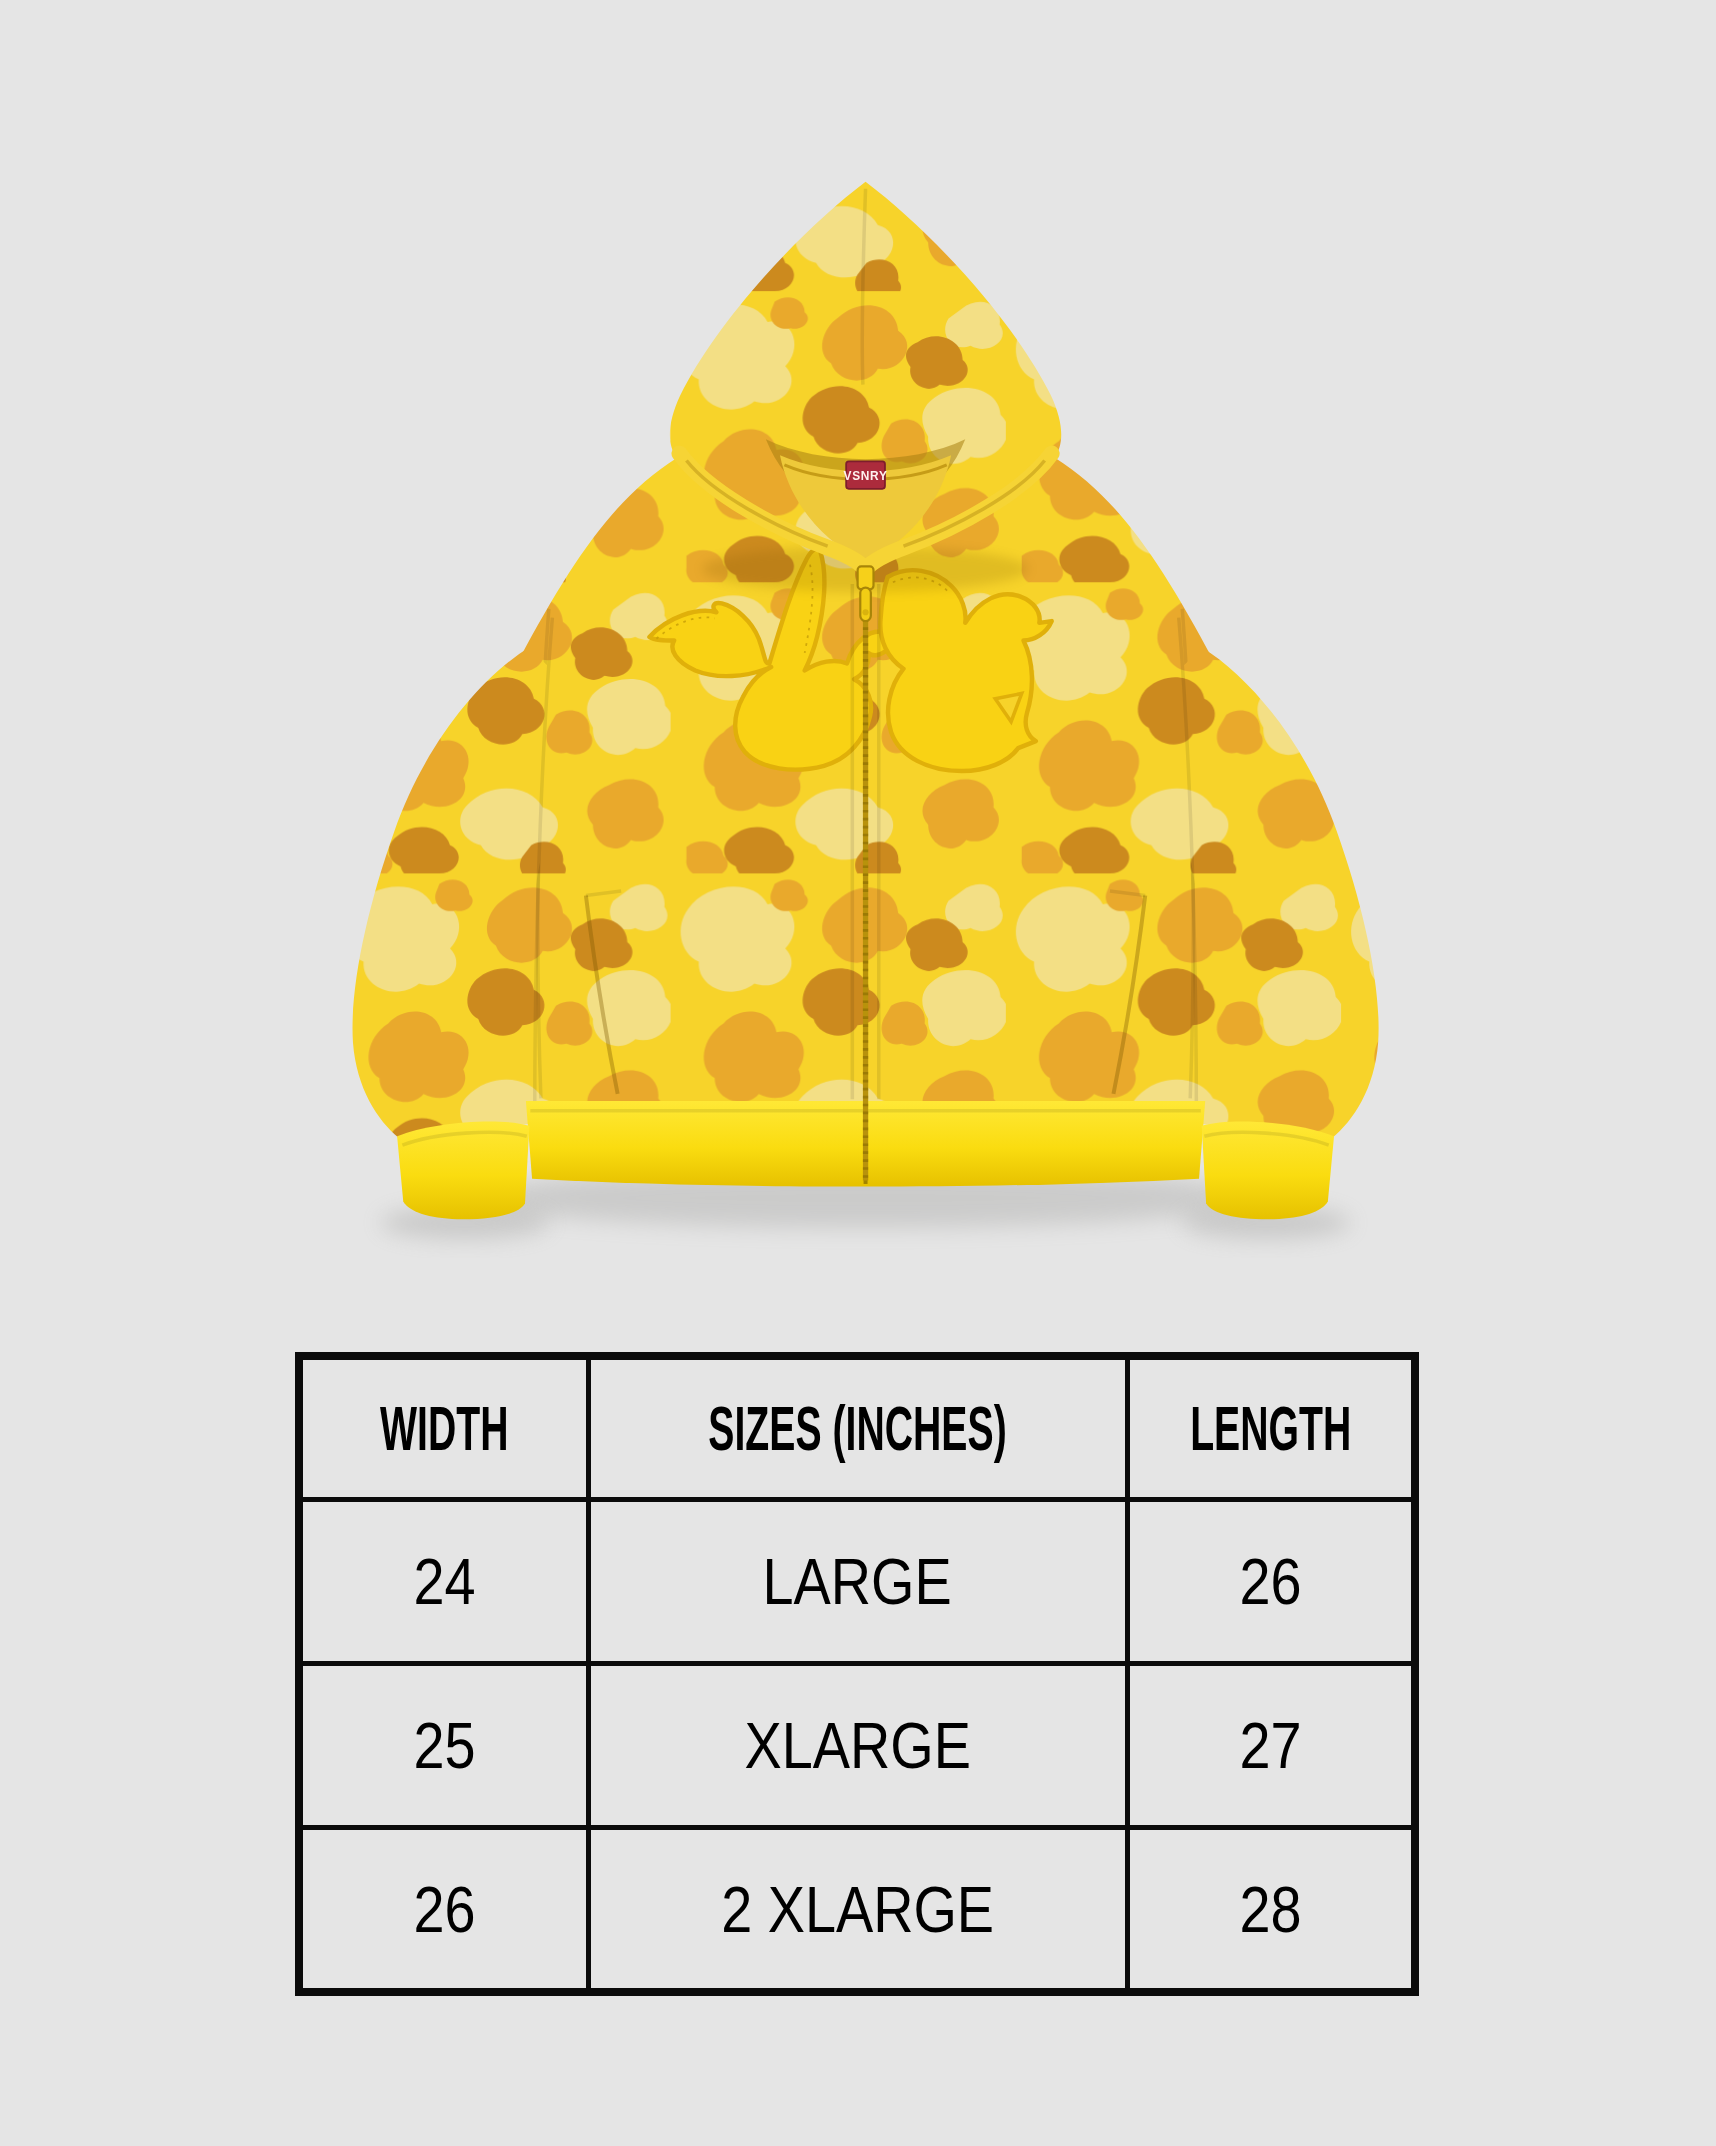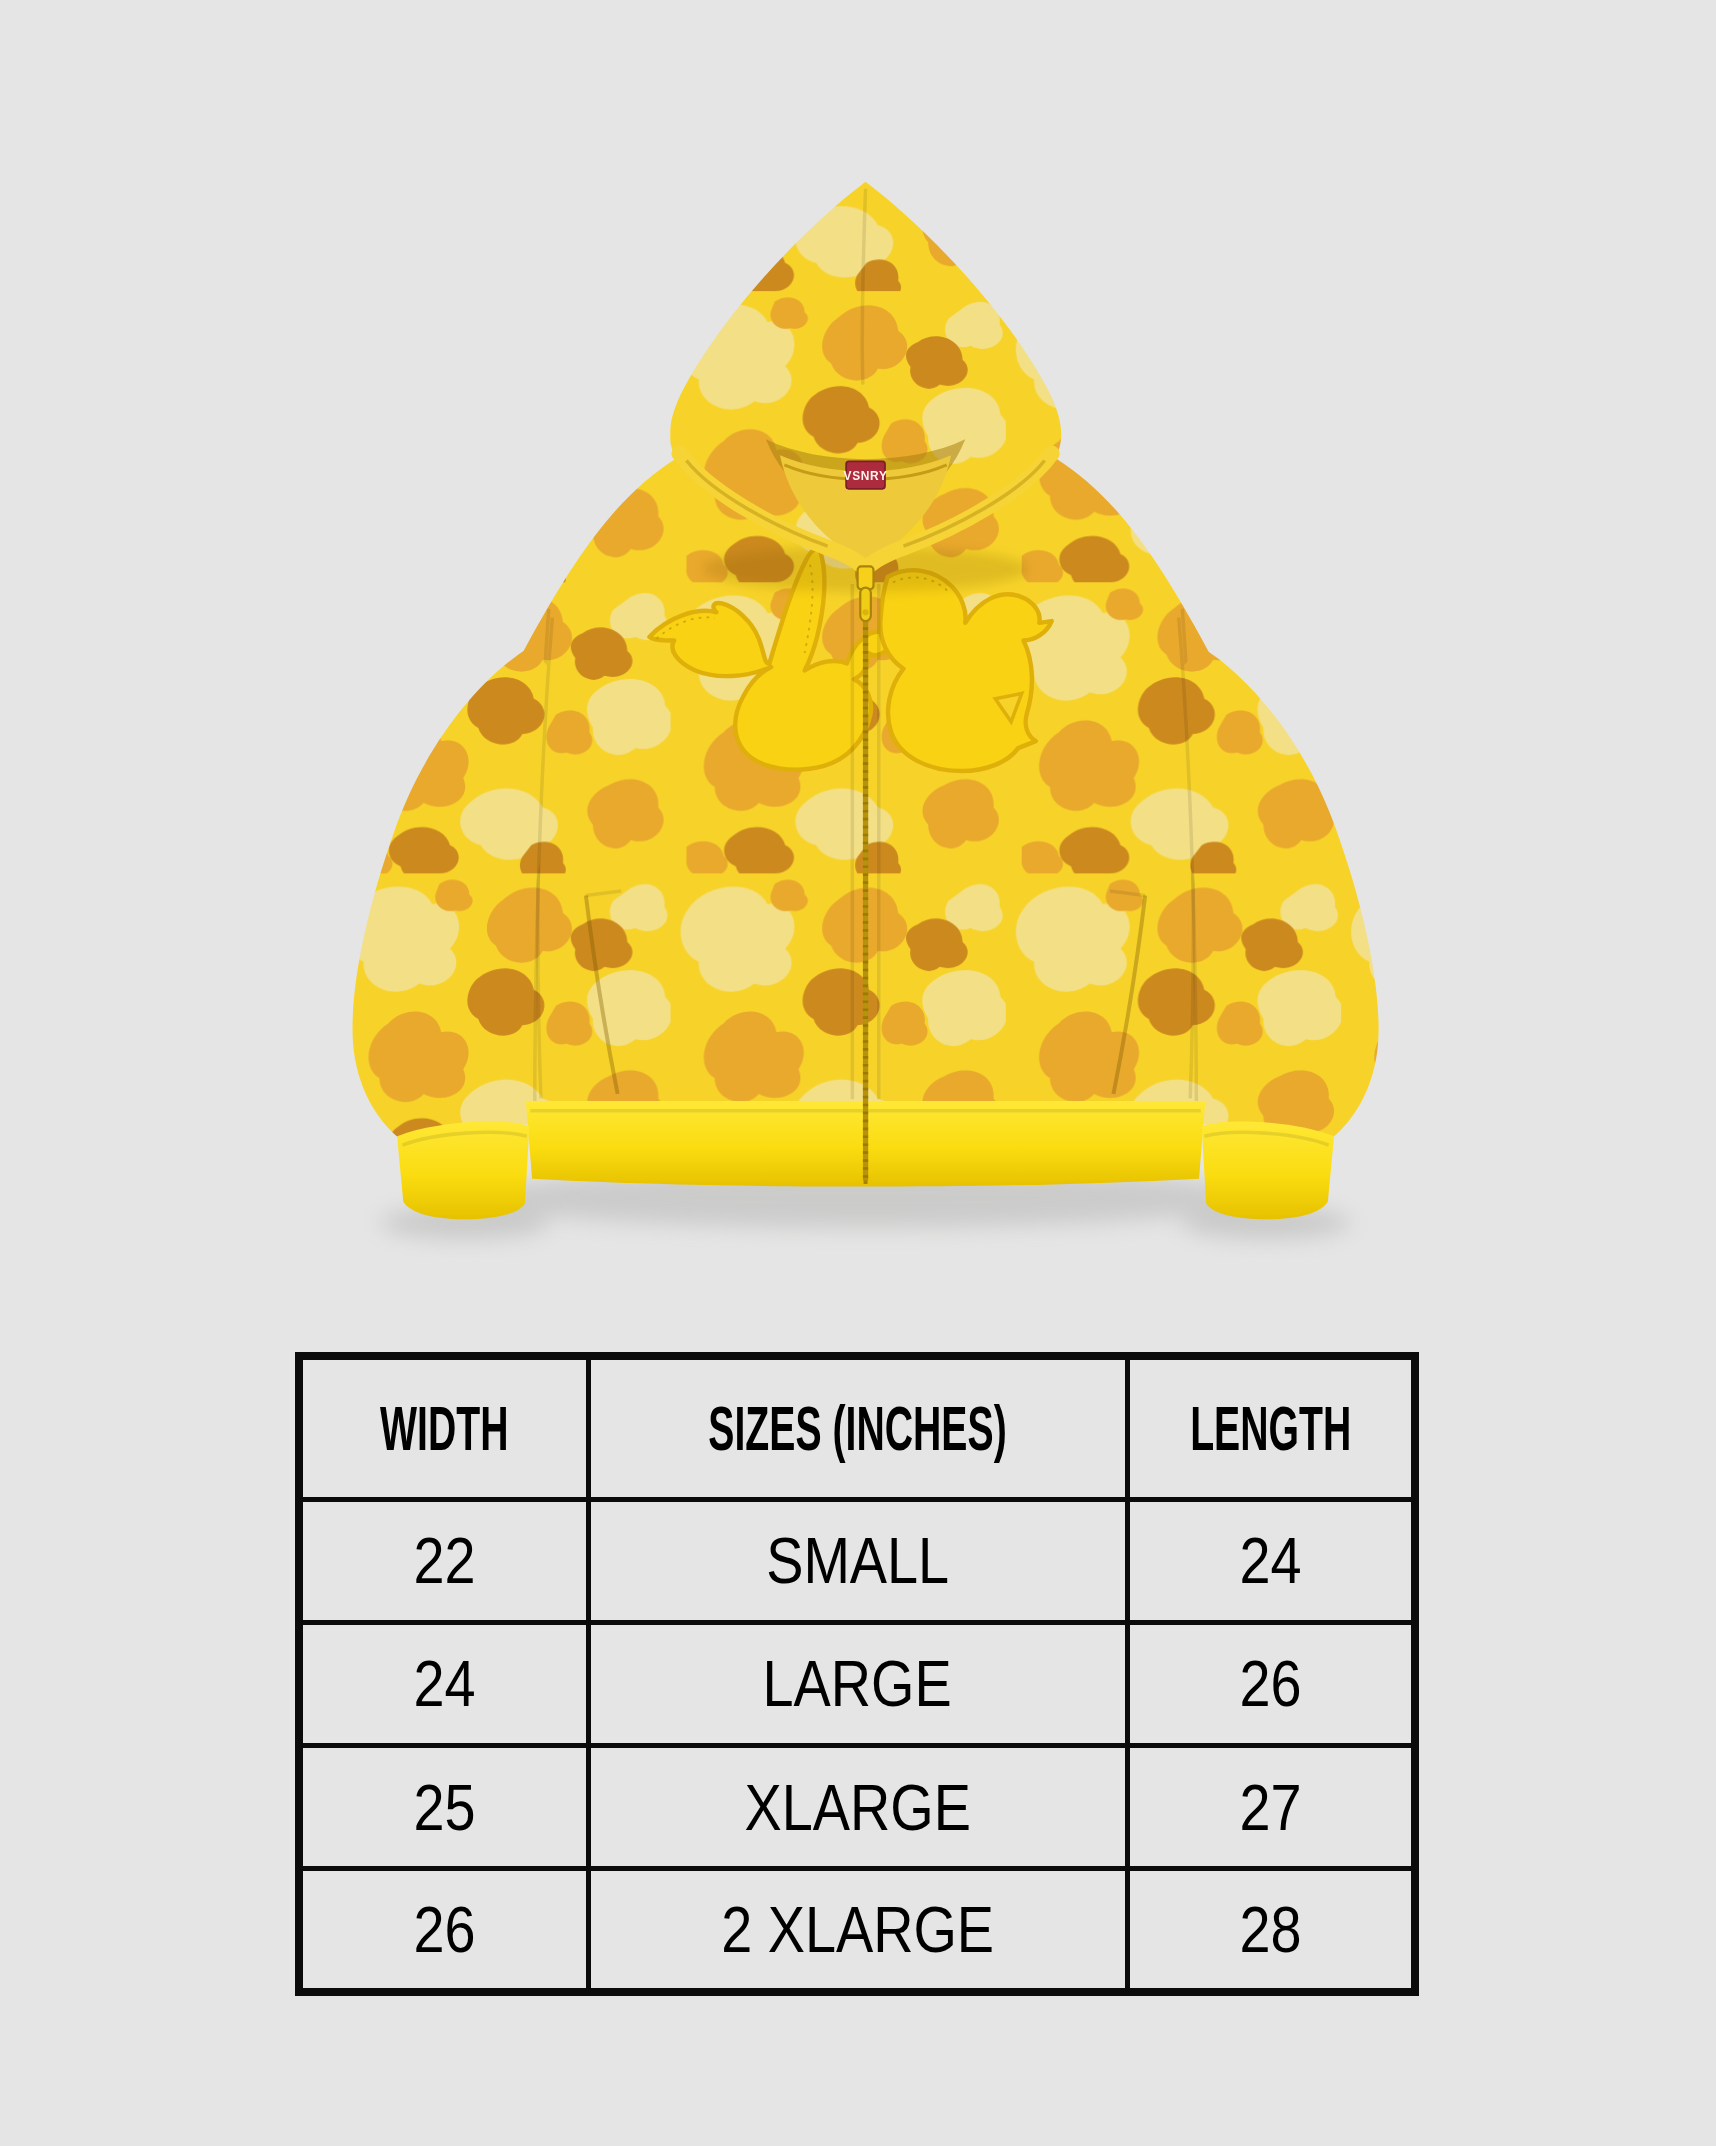--- a/index.html
+++ b/index.html
@@ -243,25 +243,20 @@
     </colgroup>
     <thead>
       <tr>
         <th><span class="hdr-text">WIDTH</span></th>
         <th><span class="hdr-text">SIZES (INCHES)</span></th>
         <th><span class="hdr-text">LENGTH</span></th>
       </tr>
     </thead>
     <tbody>
       <tr>
-        <td><span class="val-text">22</span></td>
-        <td><span class="val-text">SMALL</span></td>
-        <td><span class="val-text">24</span></td>
-      </tr>
-      <tr>
         <td><span class="val-text">24</span></td>
         <td><span class="val-text">LARGE</span></td>
         <td><span class="val-text">26</span></td>
       </tr>
       <tr>
         <td><span class="val-text">25</span></td>
         <td><span class="val-text">XLARGE</span></td>
         <td><span class="val-text">27</span></td>
       </tr>
       <tr>

